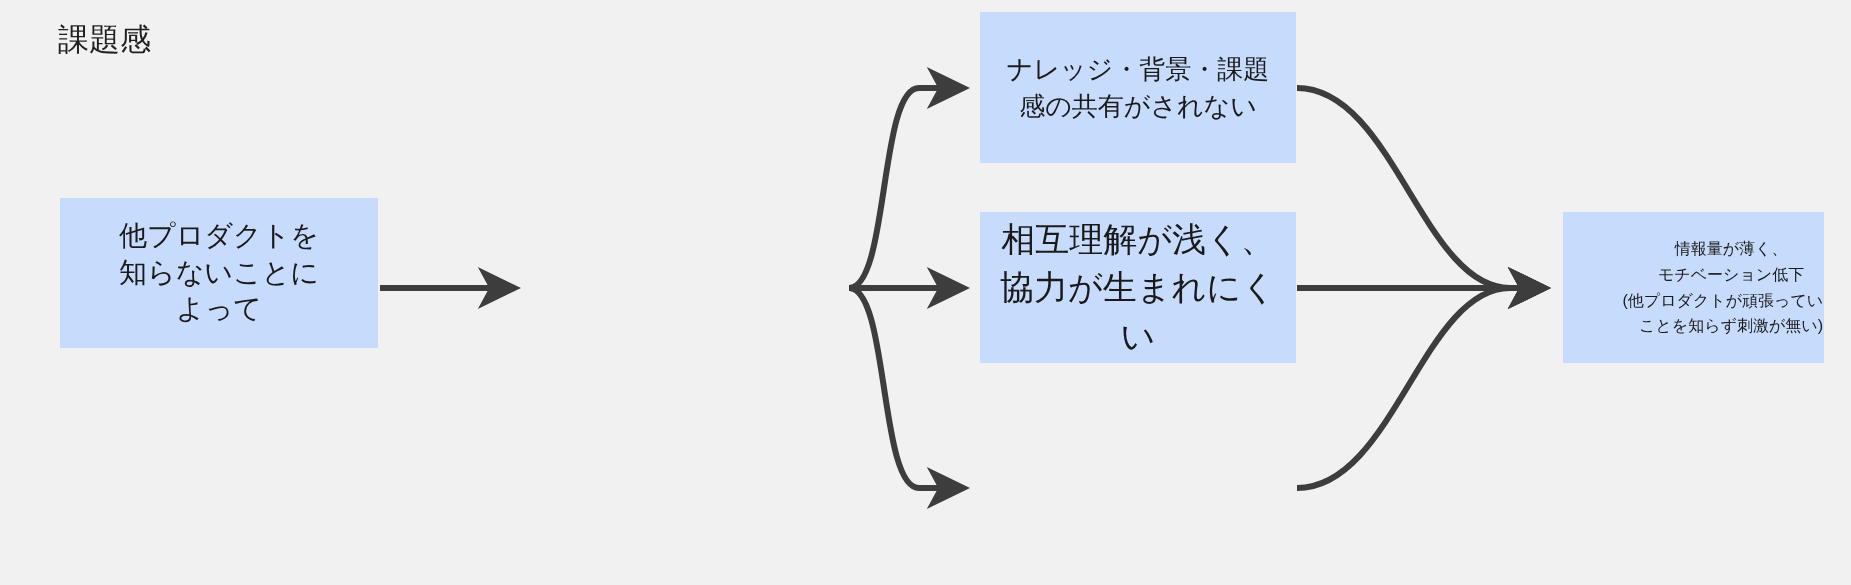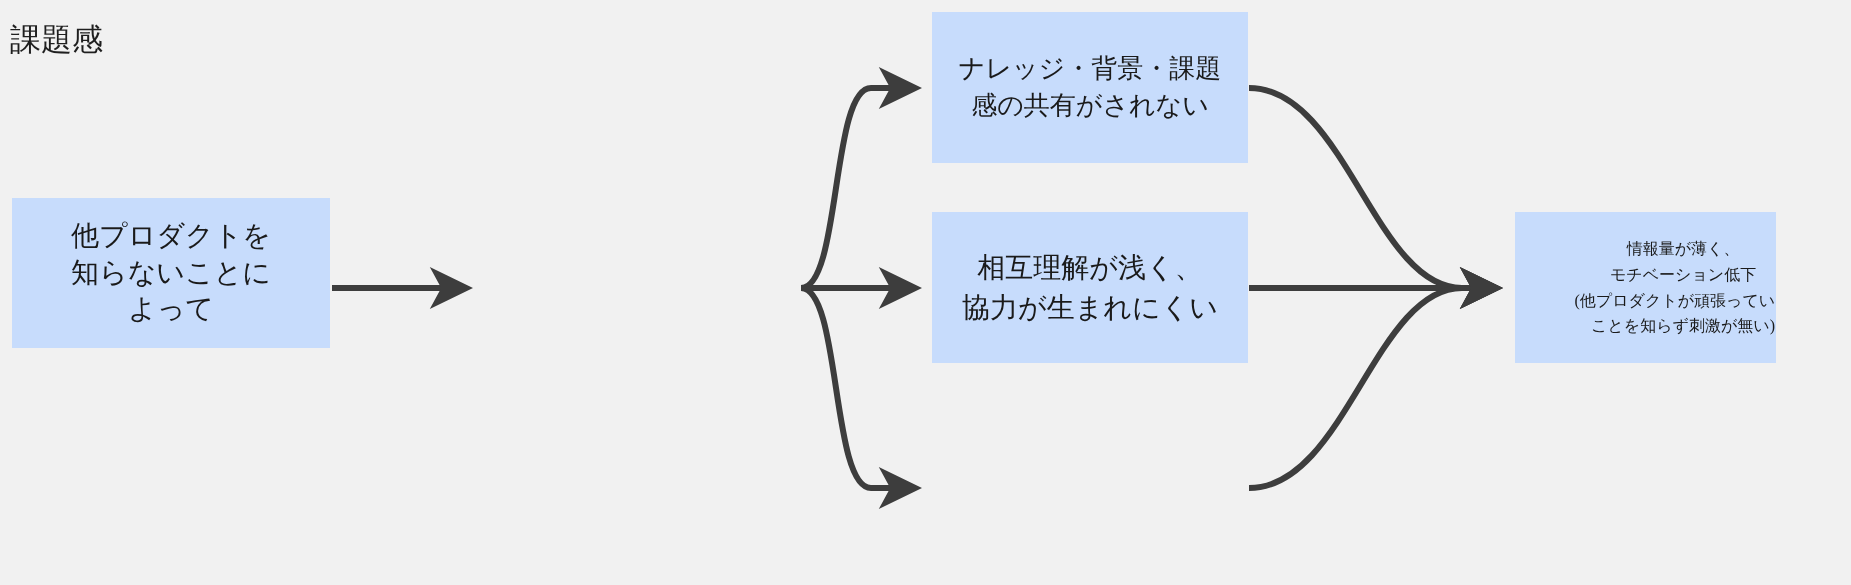--- a/index.html
+++ b/index.html
@@ -6,21 +6,22 @@
     margin: 0;
     padding: 0;
     background: #f1f1f1;
   }
   #canvas {
     position: relative;
     width: 1776px;
     height: 585px;
     background: #f1f1f1;
     overflow: hidden;
-    font-family: Liberation Serif, serif;
+    font-family: Liberation Sans, sans-serif;
+    margin-left: 48px;
   }
   #title {
     position: absolute;
     left: 10px;
     top: 21px;
     font-size: 31px;
     line-height: 1.2;
     color: #1f1f1f;
     white-space: nowrap;
   }
@@ -52,21 +53,21 @@
   #node-nocontact .label { font-size: 17px; line-height: 1.55; }
 
   #node-knowledge {
     left: 932px; top: 12px;   width: 316px; height: 151px;
   }
   #node-knowledge .label { font-size: 26px; line-height: 1.42; }
 
   #node-understanding {
     left: 932px; top: 212px;  width: 316px; height: 151px;
   }
-  #node-understanding .label { font-size: 28px; line-height: 1.42; }
+  #node-understanding .label { font-size: 34px; line-height: 1.42; }
 
   #node-perspective {
     left: 932px; top: 412px;  width: 316px; height: 151px;
   }
   #node-perspective .label { font-size: 19px; line-height: 1.55; }
 
   #node-outcome {
     left: 1515px; top: 212px; width: 336px; height: 151px;
   }
   #node-outcome .label { font-size: 16px; line-height: 1.62; }

